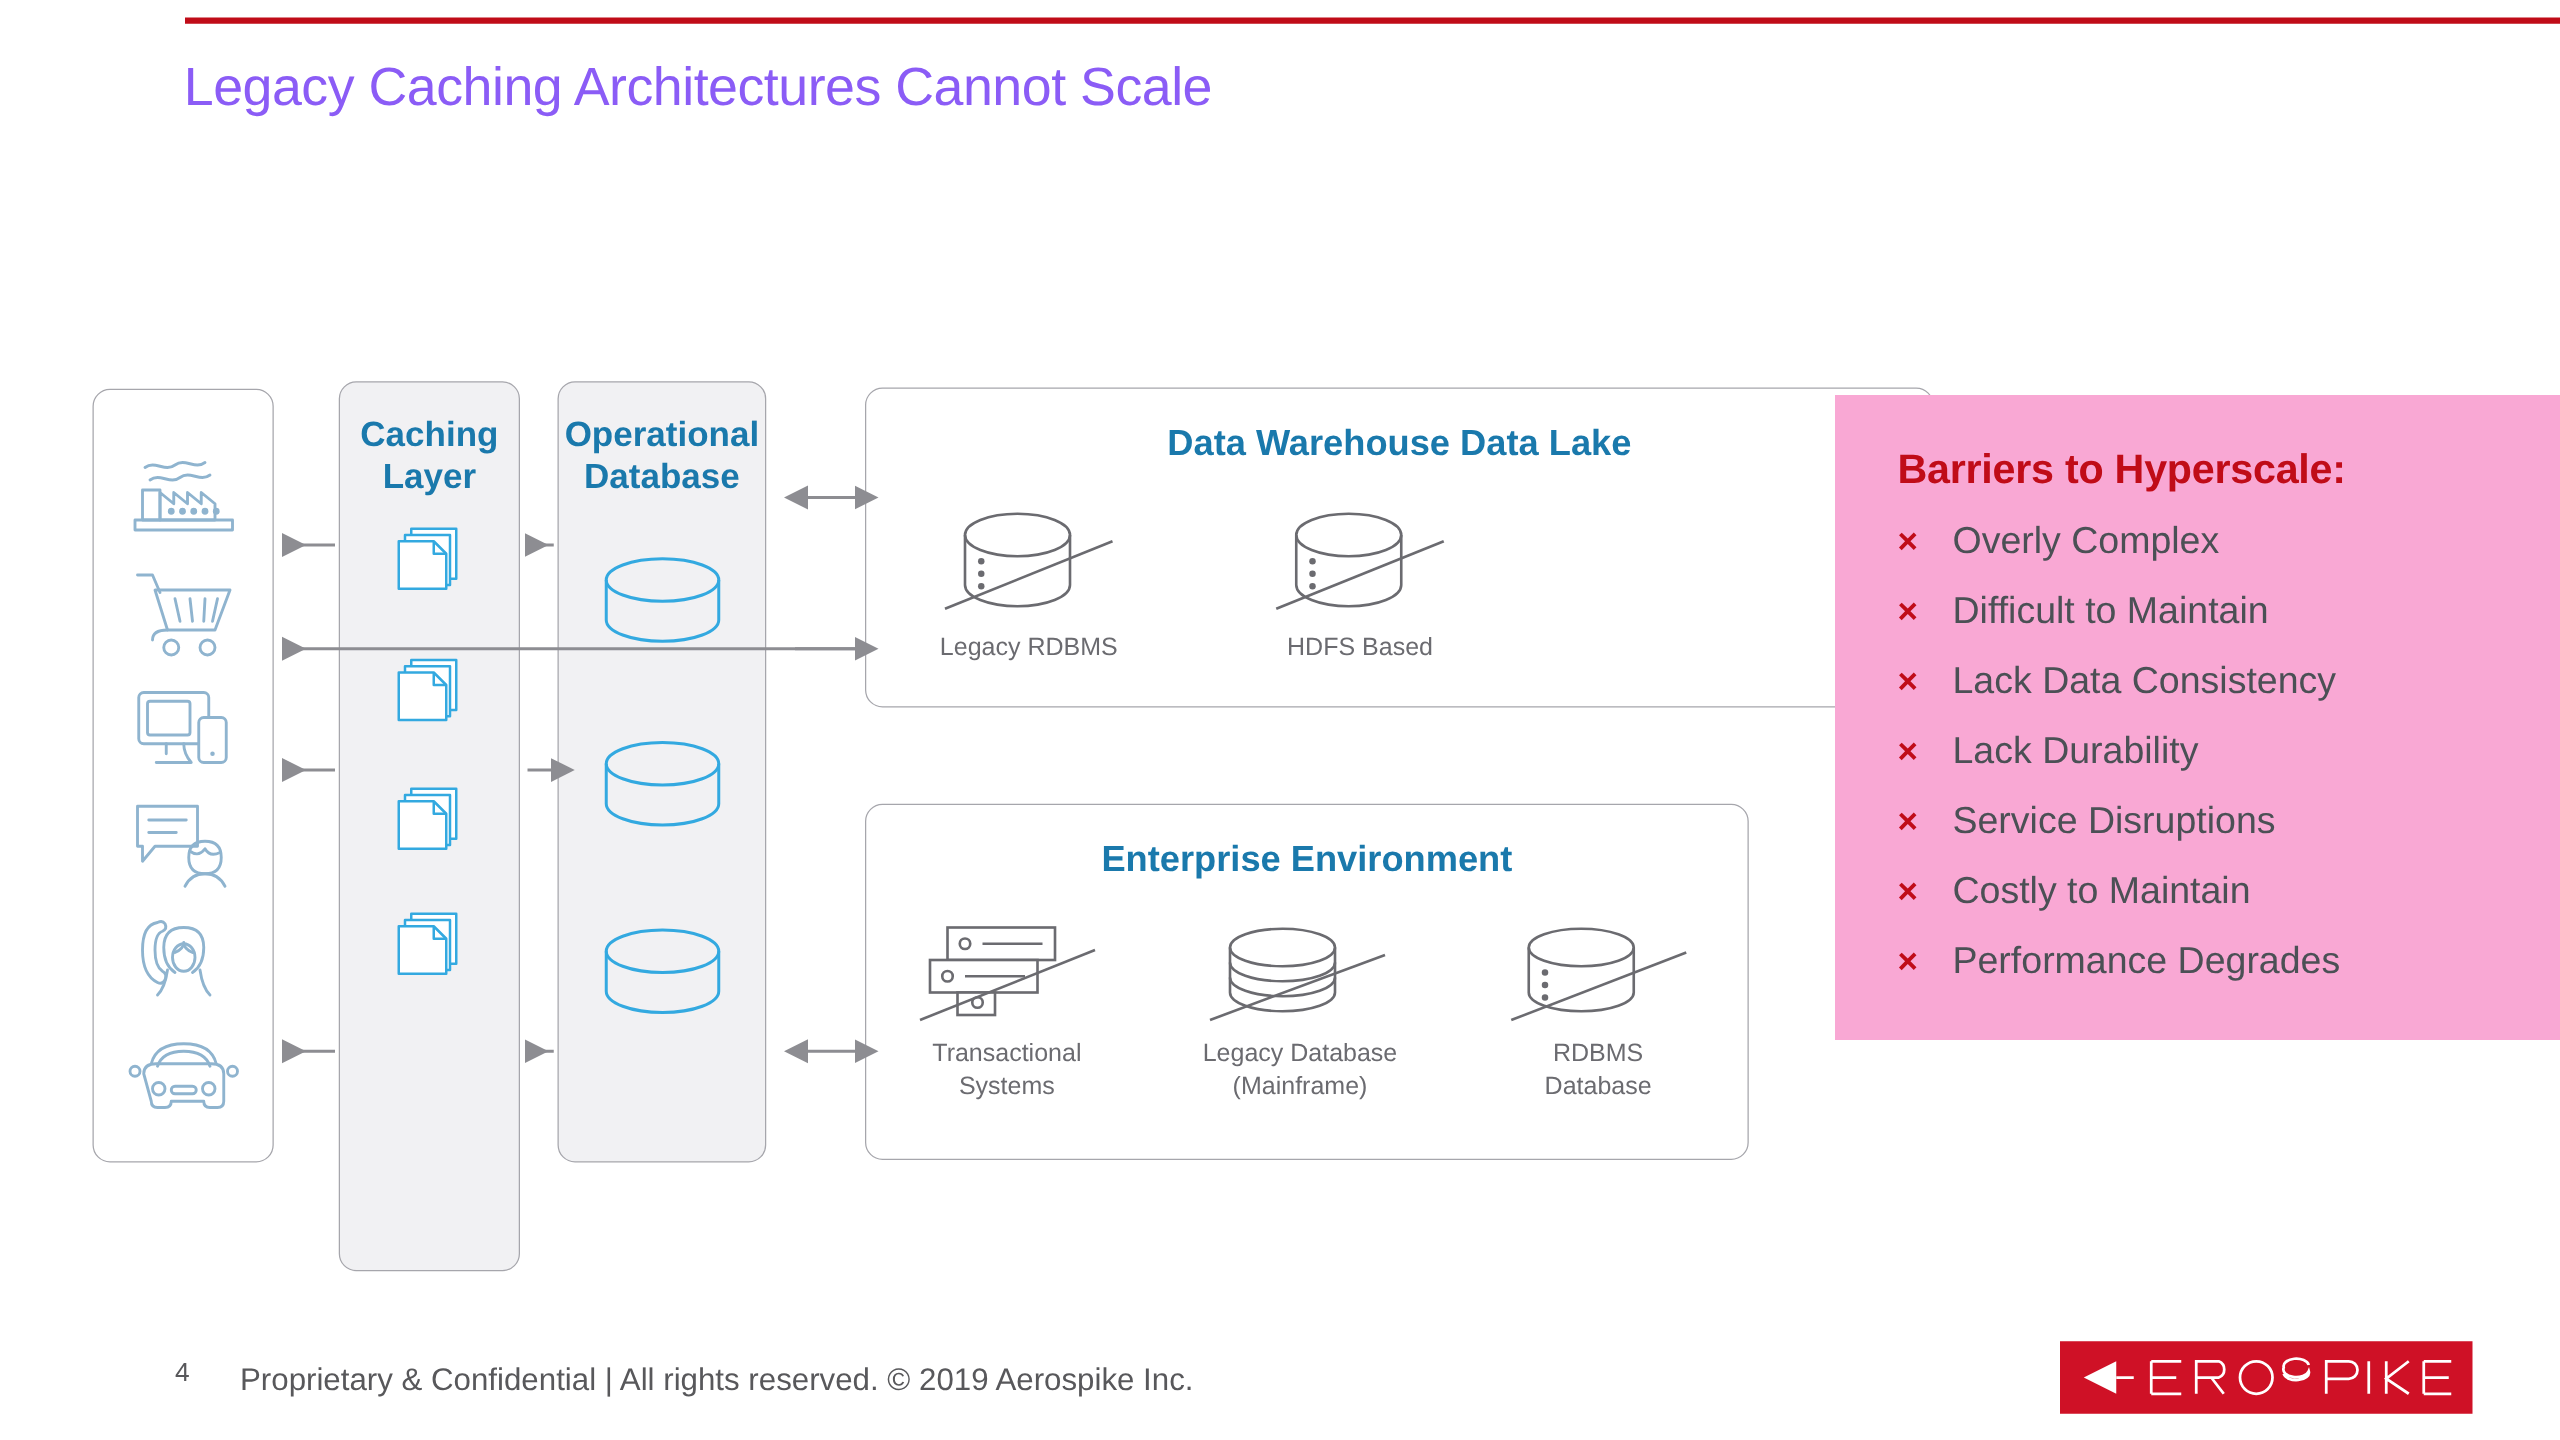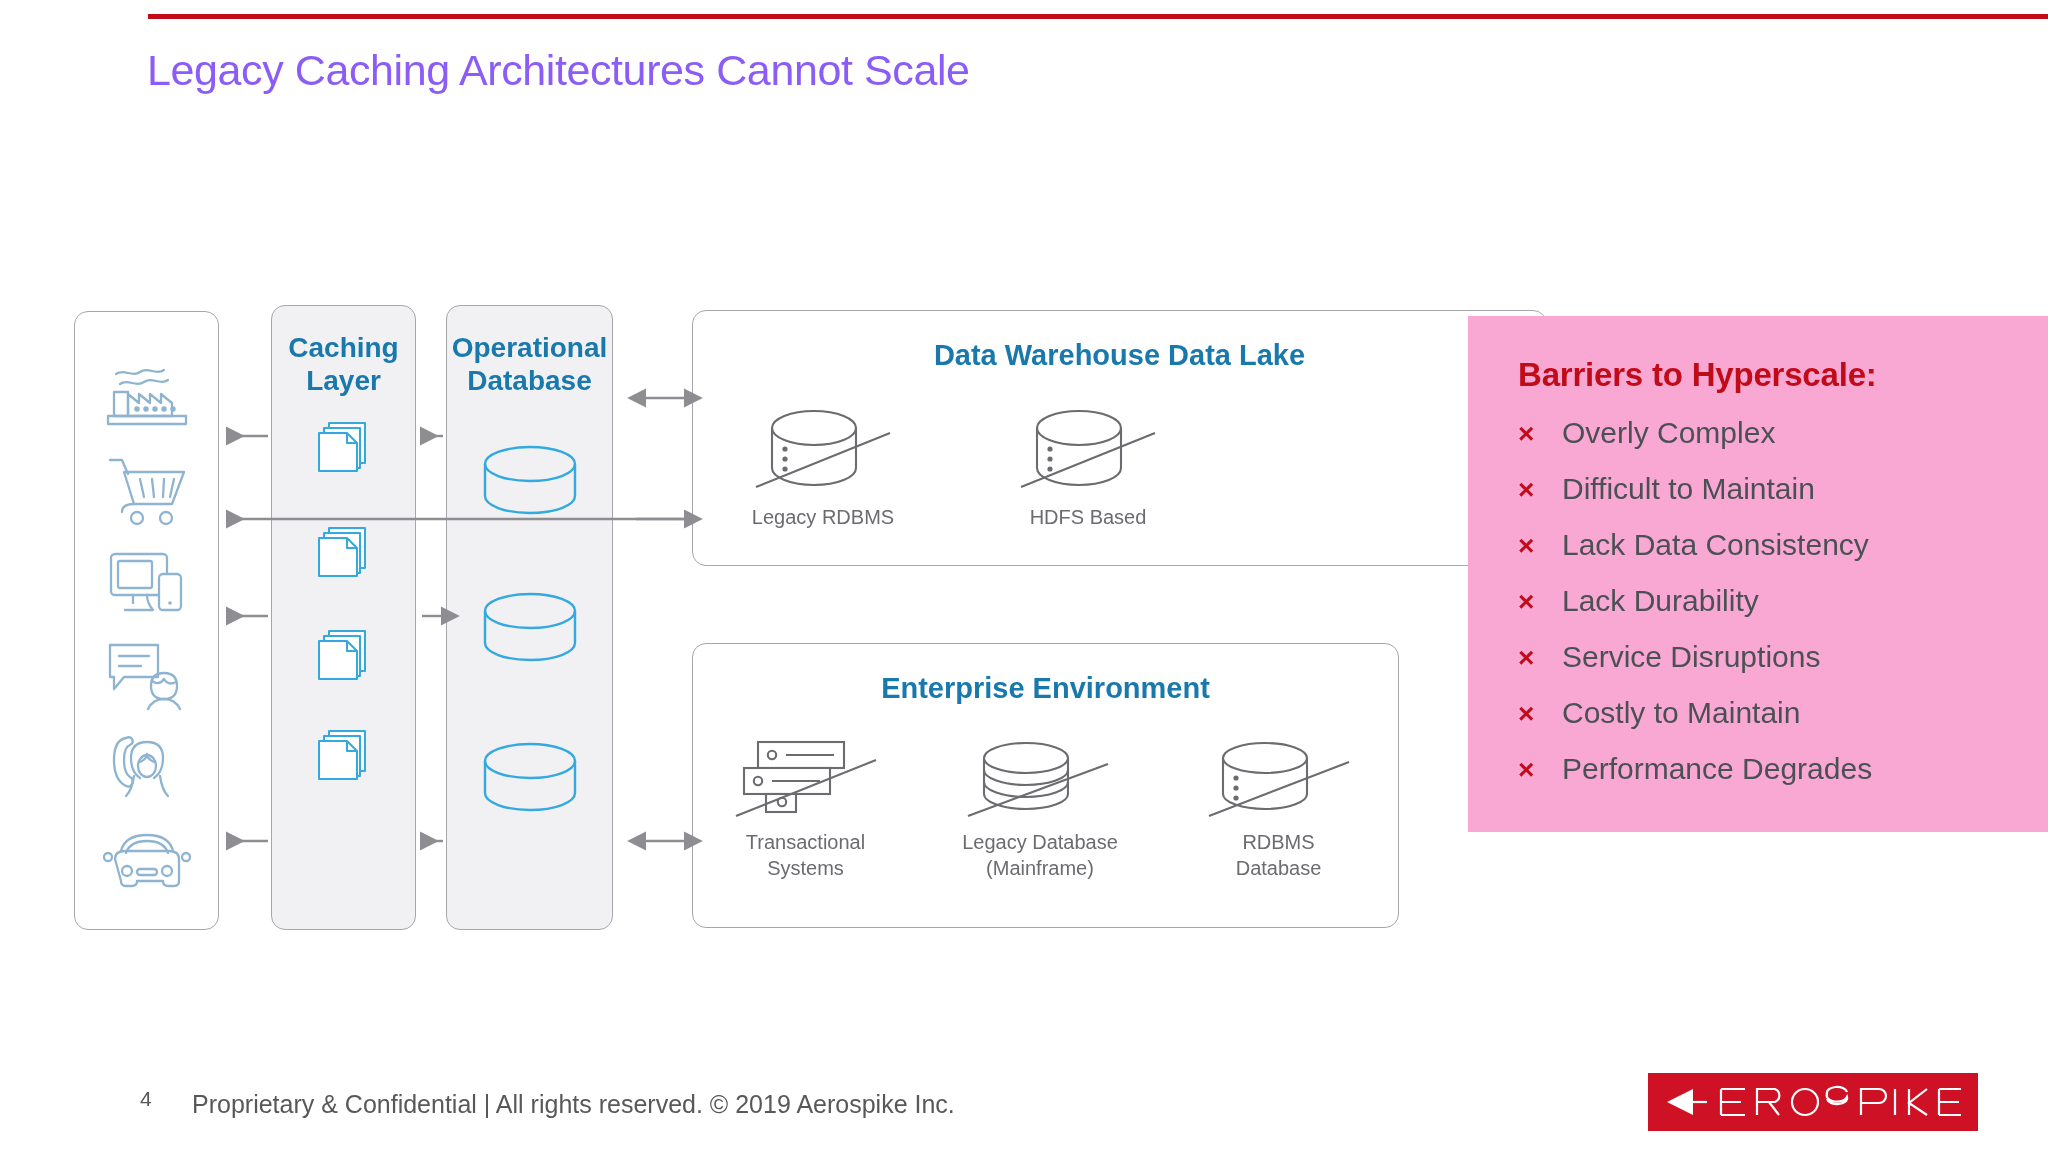--- a/index.html
+++ b/index.html
@@ -20,21 +20,21 @@
     white-space:nowrap;
   }
 
   
   .rbox{position:absolute;border:1.6px solid #a6a6ac;border-radius:14px;box-sizing:border-box;}
   .shade{background:#f1f1f3;}
   .white{background:#ffffff;}
 
   
   #channels{left:74px;top:311px;width:145px;height:619px;}
-  #caching {left:271px;top:305px;width:145px;height:625px;}
+  #caching {left:271px;top:305px;width:145px;height:712px;}
   #opdb    {left:446px;top:305px;width:167px;height:625px;}
   #warehouse{left:692px;top:310px;width:855px;height:256px;}
   #enterprise{left:692px;top:643px;width:707px;height:285px;}
 
   .box-title{
     position:absolute;left:0;right:0;text-align:center;
     color:#1a79ac;font-weight:bold;line-height:1.17;
   }
   #caching .box-title{top:26px;font-size:28px;}
   #opdb .box-title{top:26px;font-size:28px;}

